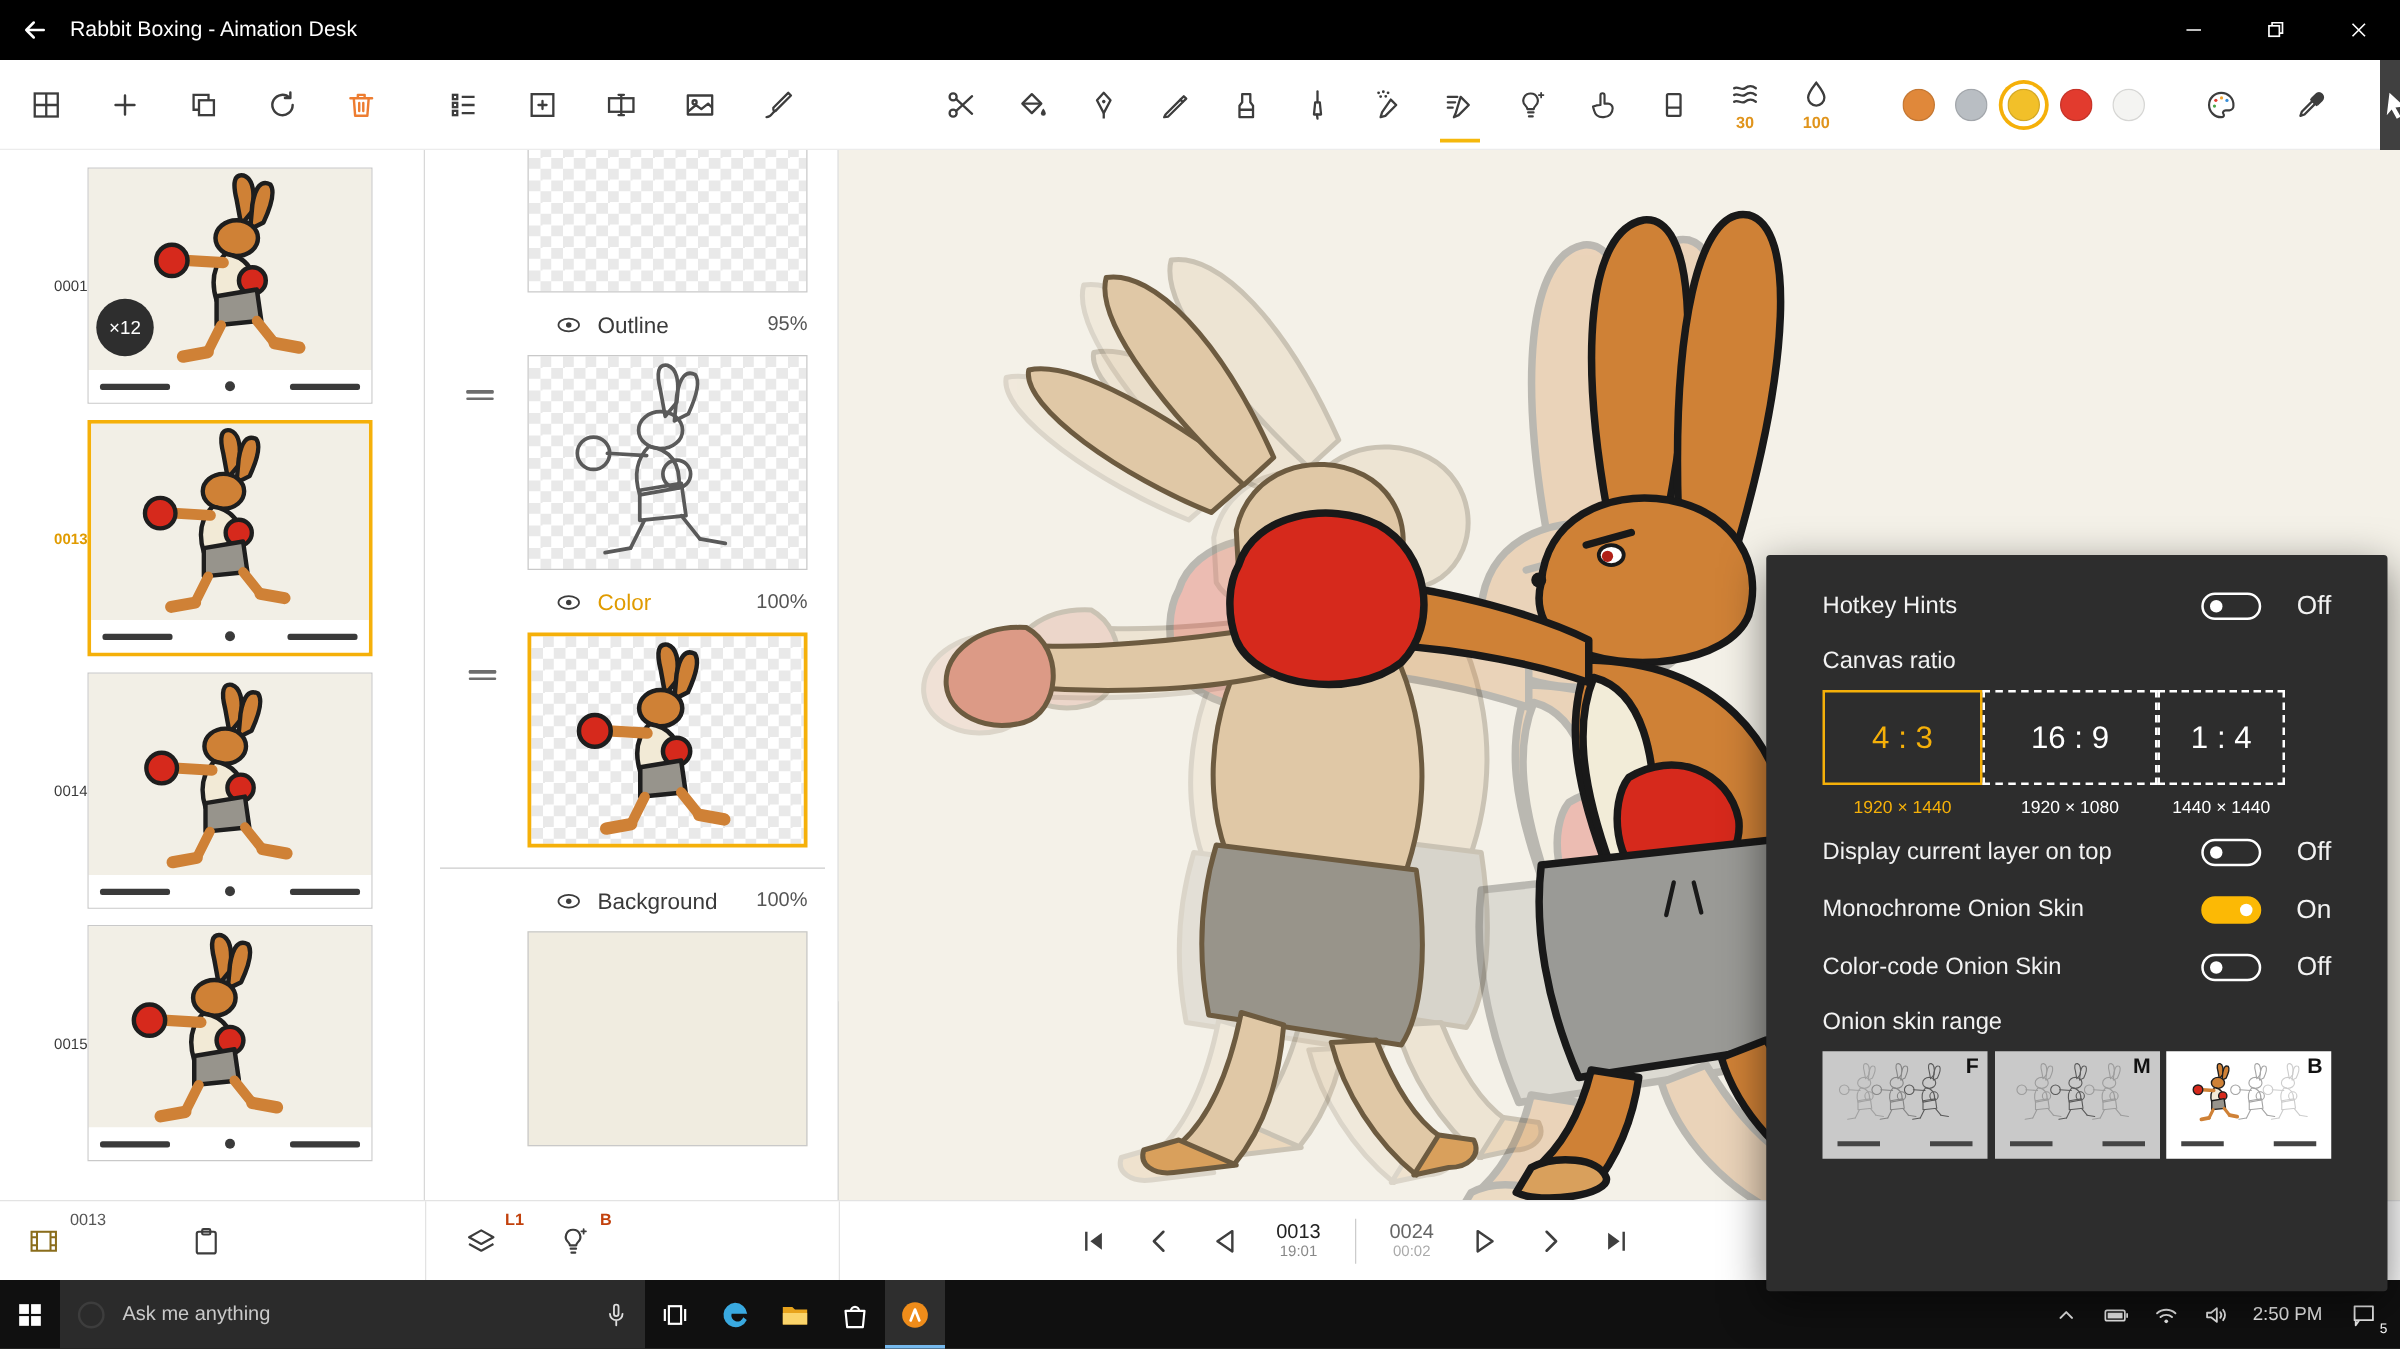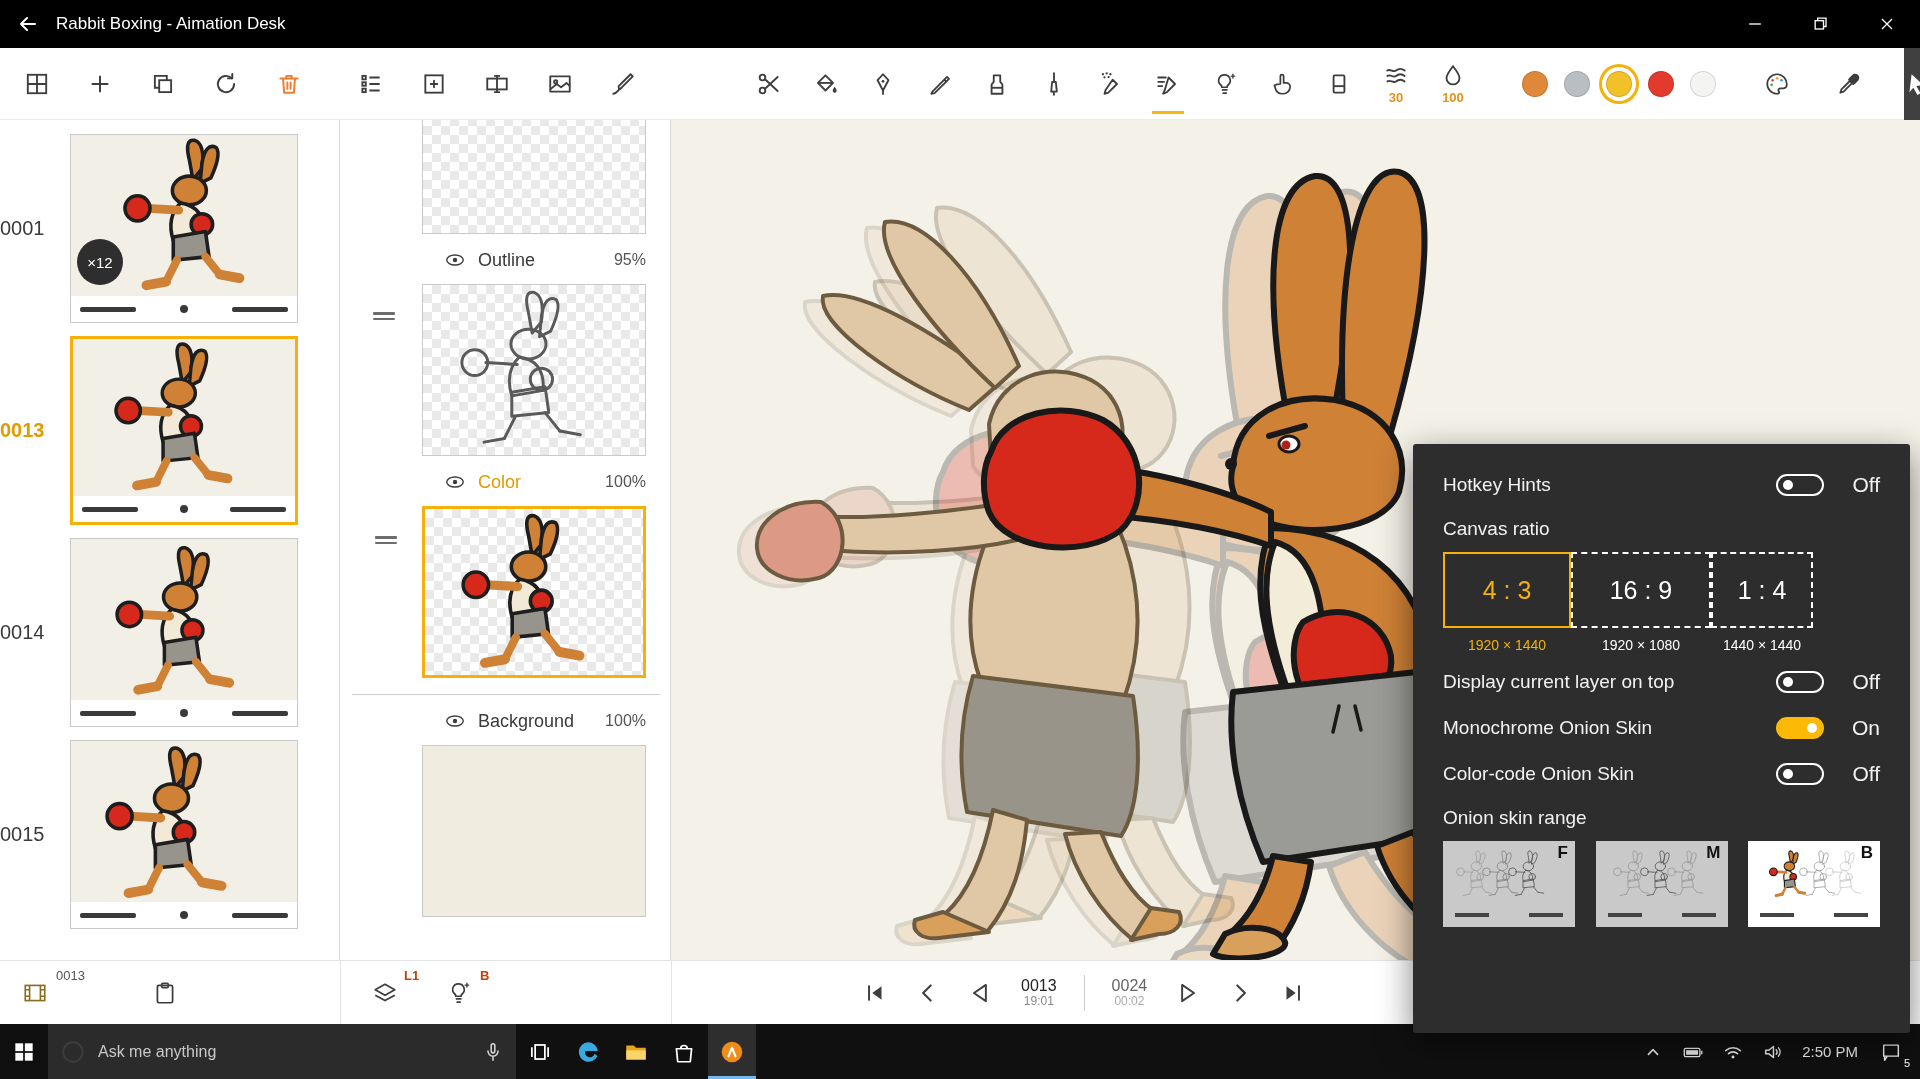--- a/index.html
+++ b/index.html
@@ -35,21 +35,21 @@
   .tbtn.danger{color:#ed7d31}
   .swatch{width:26px;height:26px;border-radius:50%;margin:0 8px;border:1px solid rgba(0,0,0,.12)}
   .swatch.selected{box-shadow:0 0 0 4px #fff,0 0 0 7px #f5b009}
   .sel-tile{margin-left:30px;width:58px;height:72px;background:#404040;display:grid;place-items:center}
   .sel-tile .ic{color:#fff}
 
   
   .main{position:absolute;top:120px;left:0;width:1920px;height:840px}
   .frames-panel{position:absolute;left:0;top:0;width:340px;height:840px;background:#fff;border-right:1px solid #d8d8d8;padding-top:14px;overflow:hidden}
   .frame-row{display:flex;align-items:center;margin-bottom:13px}
-  .frame-num{width:70px;text-align:left;font-size:20px;color:#3a3a3a}
+  .frame-num{width:70px;text-align:right;font-size:12px;color:#3a3a3a}
   .frame-row.selected .frame-num{color:#e09b00;font-weight:bold}
   .frame-card{width:228px;height:189px;background:#fff;border:1px solid #c9c9c9;position:relative}
   .frame-row.selected .frame-card{border:3px solid #f5b009}
   .frame-art{position:absolute;left:0;right:0;top:0;bottom:26px;background:#f2efe6;overflow:hidden}
   .frame-art svg{width:100%;height:100%}
   .mini-bar{position:absolute;left:0;right:0;bottom:0;height:26px;background:#fff;display:flex;align-items:center;justify-content:space-between;padding:0 9px}
   .mini-dash{width:56px;height:5px;background:#3a3a3a;border-radius:2px}
   .mini-dot{width:8px;height:8px;border-radius:50%;background:#3a3a3a}
   .rep-badge{position:absolute;left:6px;top:104px;width:46px;height:46px;border-radius:50%;background:#2e2e2e;color:#fff;display:grid;place-items:center;font-size:15px;z-index:2}
 
@@ -66,21 +66,21 @@
   .lrow .eye{margin-right:12px;color:#3d3d3d}
   .layer-name{font-size:18px;color:#3a3a3a;flex:1}
   .lrow.selected .layer-name{color:#e09b00}
   .layer-pct{font-size:16px;color:#555}
   .layer-divider{margin:16px 10px 2px 12px;border-top:1px solid #ccc}
 
   .canvas-area{position:absolute;left:671px;top:0;width:1249px;height:840px;background:#f4f1e8;overflow:hidden}
   .scene{width:100%;height:100%}
 
   
-  .settings-popup{position:absolute;left:1413px;top:324px;width:497px;height:589px;background:#2d2d2d;color:#f2f2f2;border-radius:3px;box-shadow:0 10px 34px rgba(0,0,0,.5);padding:18px 30px;z-index:20}
+  .settings-popup{position:absolute;left:1413px;top:324px;width:497px;height:589px;background:#2d2d2d;color:#f2f2f2;border-radius:3px;box-shadow:0 10px 34px rgba(0,0,0,.5);padding:18px 45px;z-index:20}
   .set-row{display:flex;align-items:center;height:46px}
   .set-label{flex:1;font-size:19px}
   .set-state{width:56px;text-align:right;font-size:21px}
   .toggle{position:relative;width:48px;height:22px;border-radius:11px;border:2px solid #fff;flex:none}
   .toggle .knob{position:absolute;top:4px;left:5px;width:10px;height:10px;border-radius:50%;background:#fff}
   .toggle.on{background:#fcb905;border-color:#fcb905}
   .toggle.on .knob{left:auto;right:5px}
   .set-section-label{font-size:19px;margin:10px 0 12px}
   .ratio-row{display:flex;justify-content:flex-start;align-items:flex-end;margin-bottom:6px}
   .ratio-opt{display:flex;flex-direction:column;align-items:center;gap:9px}

